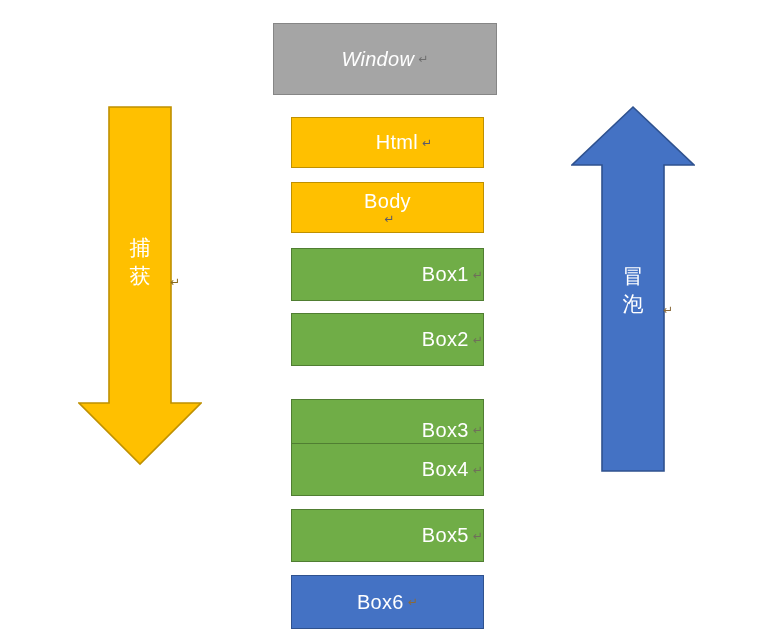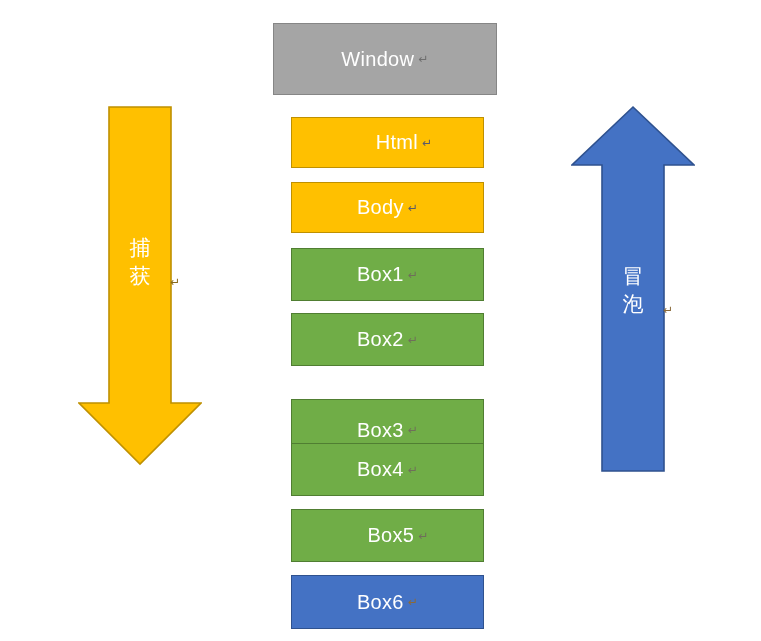--- a/index.html
+++ b/index.html
@@ -47,21 +47,21 @@
     color: #808080;
     font-family: "DejaVu Sans", sans-serif;
   }
   .node-blue .pilcrow { color: #8a6a3a; }
   .node-green .pilcrow { color: #6f6f5a; }
   .node-amber .pilcrow { color: #5a5a6a; }
   .node-gray .pilcrow { color: #6e6e6e; }
 
   .node-gray  { background: #a5a5a5; border: 1px solid #868686; }
   .node-amber { background: #ffc000; border: 1px solid #bf9000; }
-  .node-green { background: #70ad47; border: 1px solid #507e32; }
+  .node-green { background: #70ad47; border: 1px solid #507e32; justify-content: flex-end; }
   .node-blue  { background: #4472c4; border: 1px solid #2f528f; }
 
   
   .arrow-wrap {
     position: absolute;
   }
   .arrow-wrap svg { display: block; }
 
   .arrow-label {
     position: absolute;
@@ -106,29 +106,29 @@
     </svg>
     <div class="arrow-label arrow-label-bubble" id="bubble-label" style="left: 34px; top: 157px; width: 56px;">
       <span class="ch">冒</span>
       <span class="ch">
         <span>泡</span><span class="pilcrow">↵</span>
       </span>
     </div>
   </div>
 
   <div id="stack-host">
-      <div class="node node-gray" style="left: 273px; top: 23px; width: 224px; height: 72px;">
+      <div class="node node-gray" style="left: 273px; top: 23px; width: 224px; height: 72px; font-style: italic;">
         <span class="lbl">Window</span>
         <span class="pilcrow">↵</span>
       </div>
       <div class="node node-amber" style="left: 291px; top: 117px; width: 193px; height: 51px; padding-left: 33px;">
         <span class="lbl">Html</span>
         <span class="pilcrow">↵</span>
       </div>
-      <div class="node node-amber" style="left: 291px; top: 182px; width: 193px; height: 51px;">
+      <div class="node node-amber" style="left: 291px; top: 182px; width: 193px; height: 51px; flex-direction: column;">
         <span class="lbl">Body</span>
         <span class="pilcrow">↵</span>
       </div>
       <div class="node node-green" style="left: 291px; top: 248px; width: 193px; height: 53px;">
         <span class="lbl">Box1</span>
         <span class="pilcrow">↵</span>
       </div>
       <div class="node node-green" style="left: 291px; top: 313px; width: 193px; height: 53px;">
         <span class="lbl">Box2</span>
         <span class="pilcrow">↵</span>

